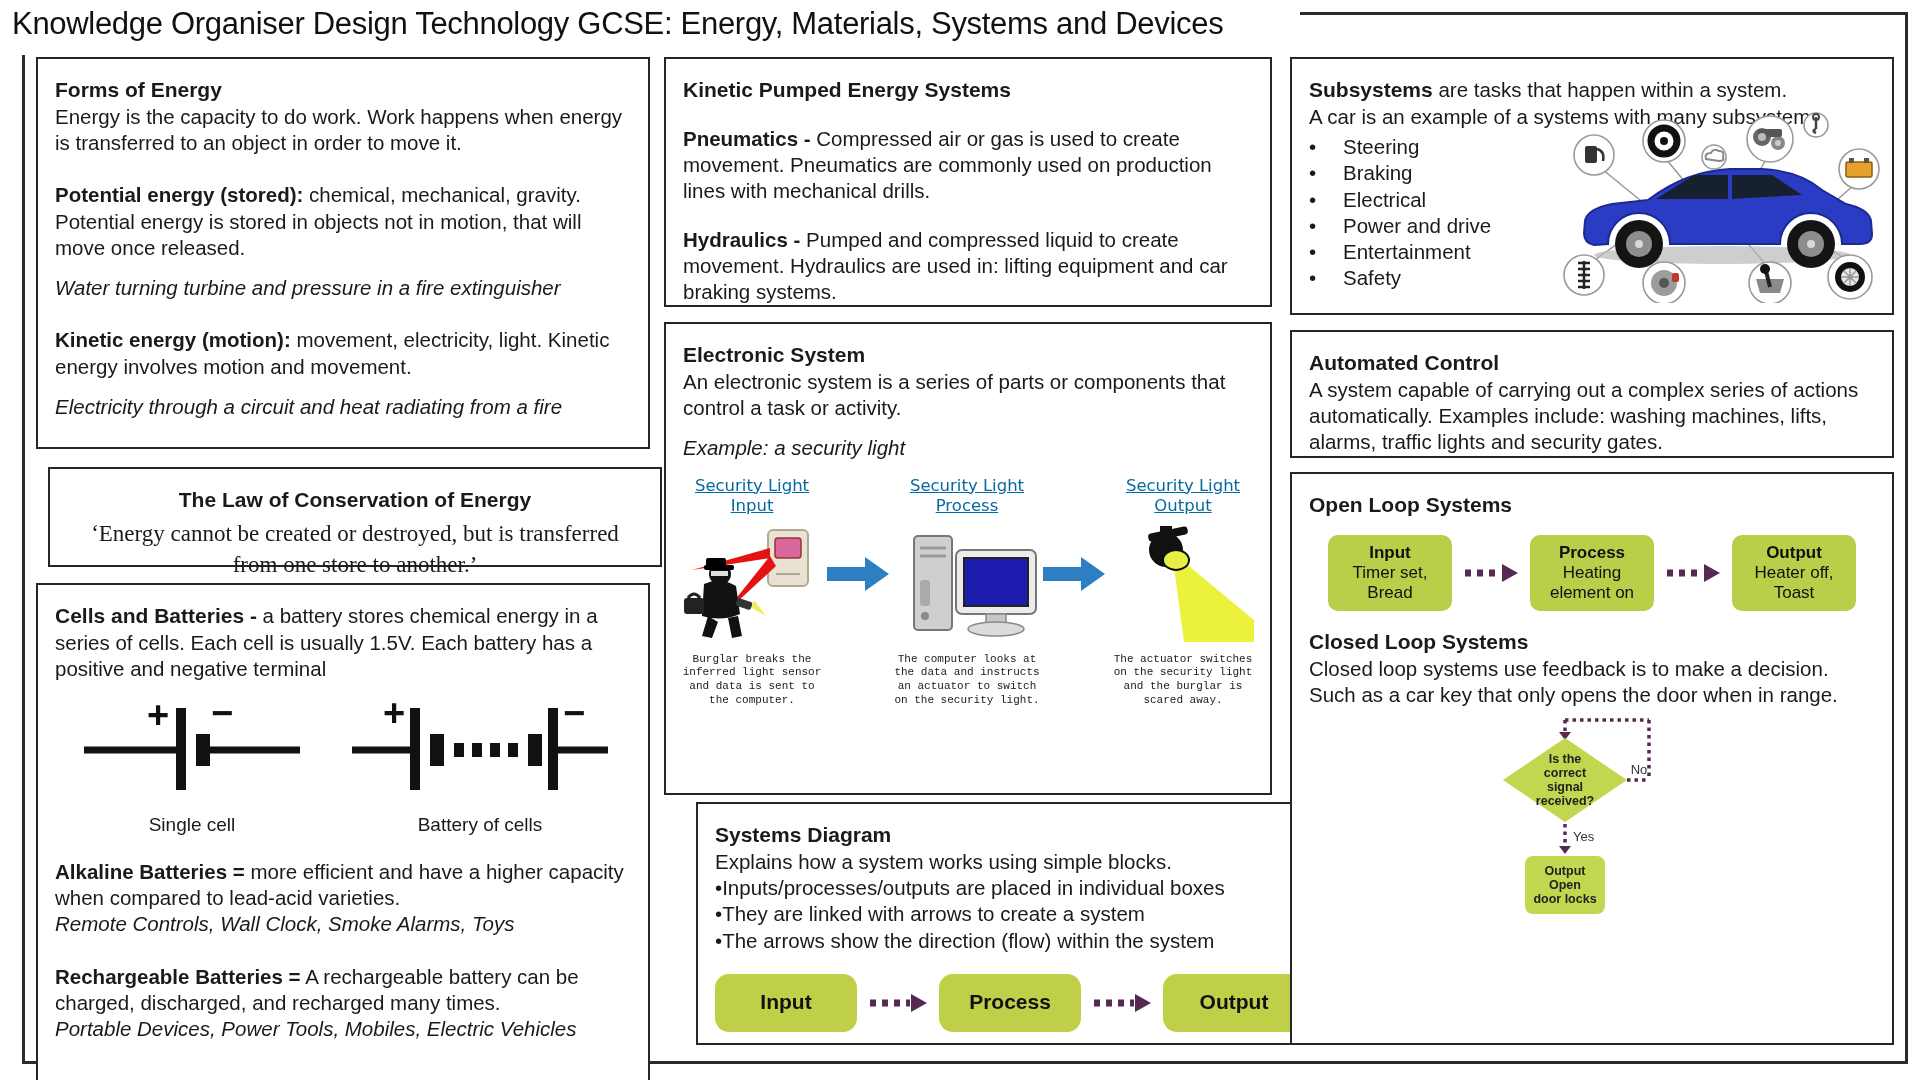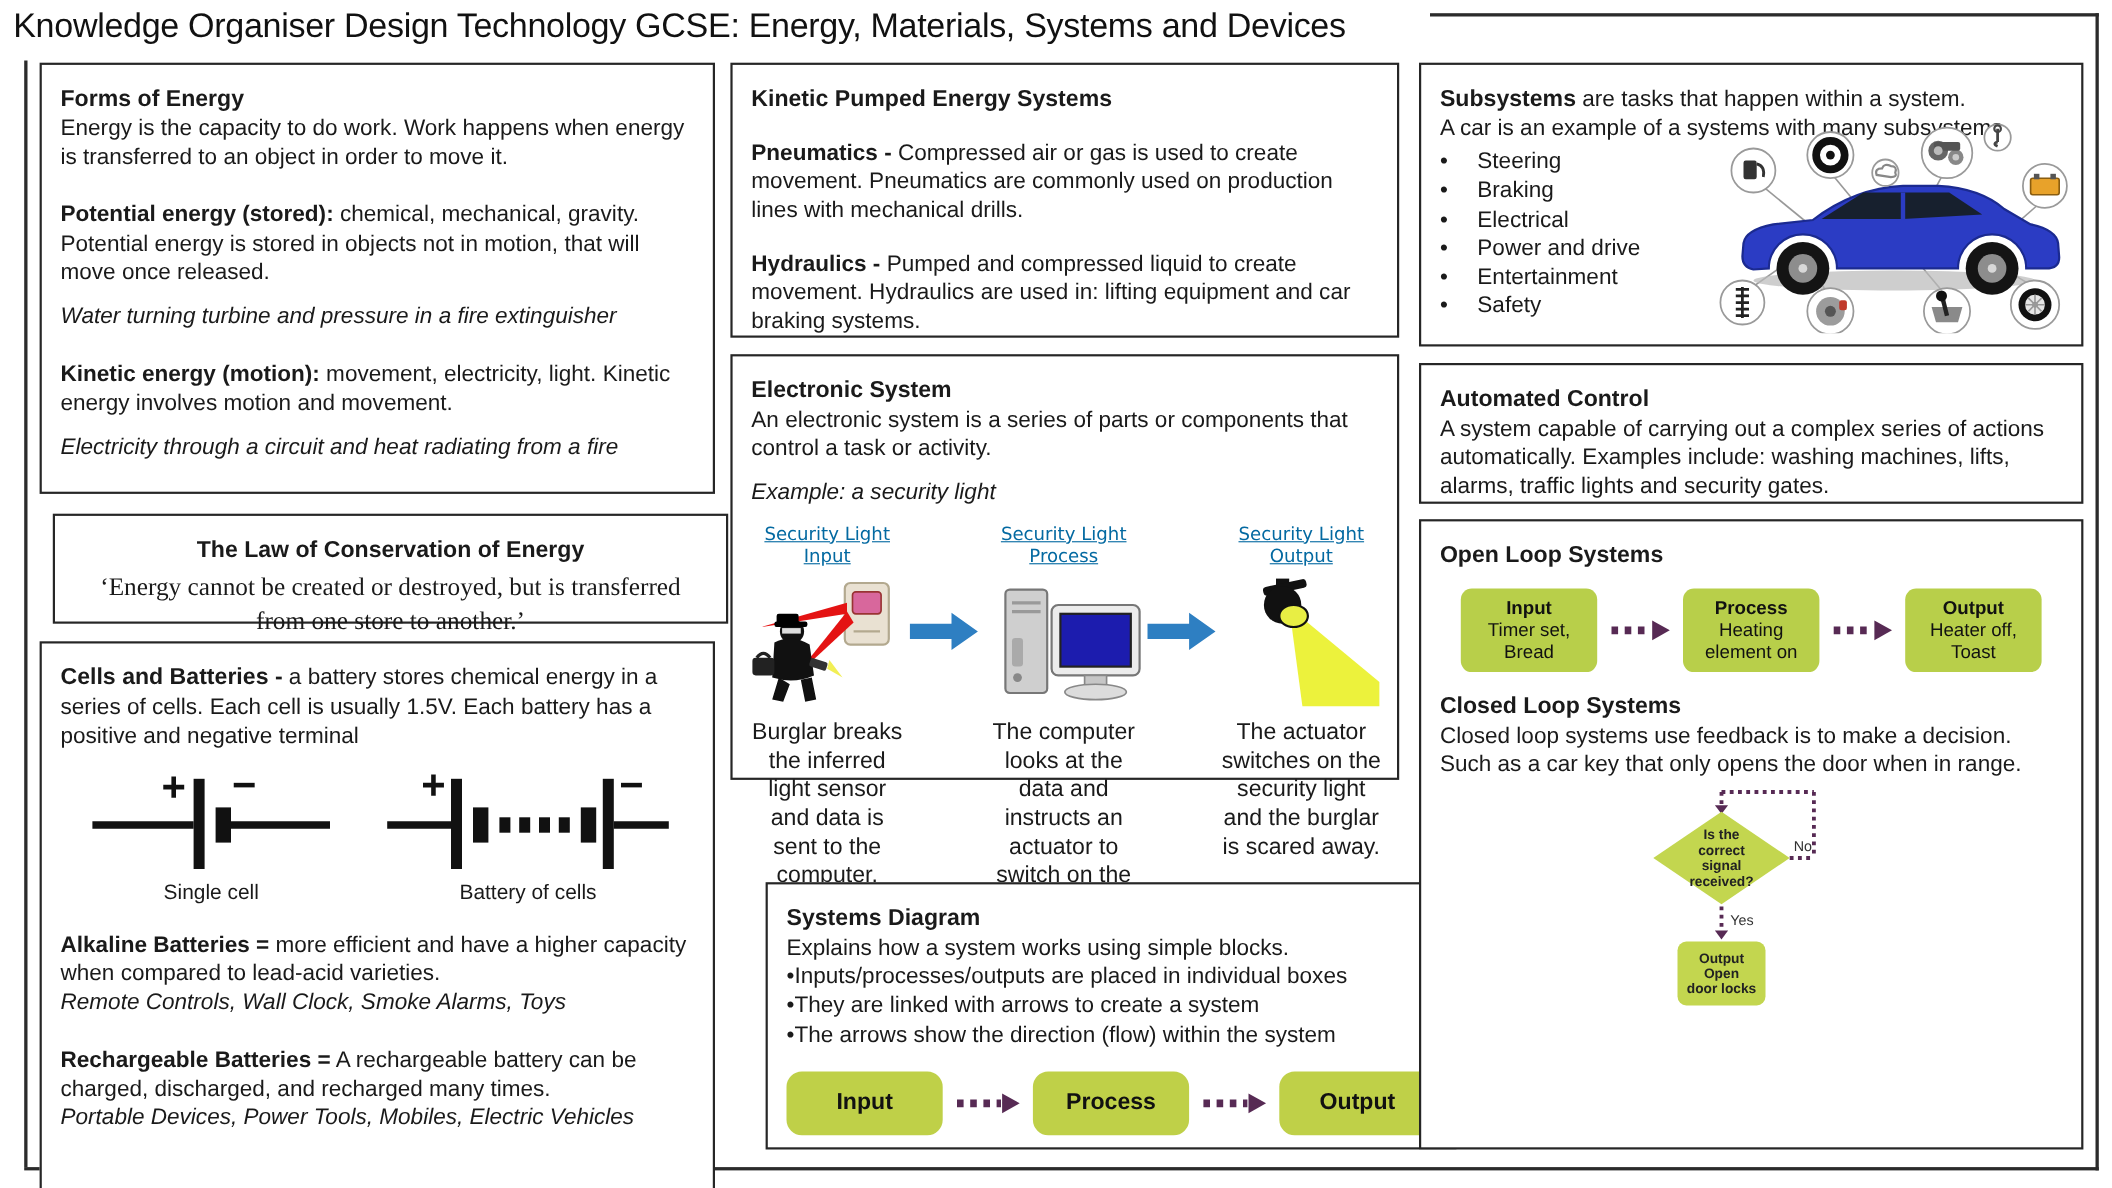--- a/index.html
+++ b/index.html
@@ -10,26 +10,26 @@
   .box{position:absolute;border:2.6px solid #262626;background:#fff;box-sizing:border-box;
        padding:18px 17px;font-size:20.5px;line-height:1.28}
   .bh{font-weight:bold;font-size:21px;margin:0}
   p{margin:0}
   .it{font-style:italic}
   .mt14{margin-top:14px}.mt22{margin-top:22px}.mt26{margin-top:26px}
   .center{text-align:center}
   .quote{font-family:"Liberation Serif",serif;font-size:23px;text-align:center;margin-top:4px;line-height:1.35}
   .batt-row{display:flex;justify-content:space-around;align-items:flex-start;margin-top:6px}
   .batt-item{text-align:center}
-  .batt-label{font-size:19px;margin-top:2px}
+  .batt-label{font-size:19px;margin-top:16px}
   .stage-row{display:flex;justify-content:center;align-items:flex-start;margin-top:14px}
   .stage-col{width:186px;text-align:center}
   .stage-label{font-family:"DejaVu Sans",sans-serif;font-size:16.5px;text-decoration:underline;line-height:1.25;color:#0369a1}
   .stage-img{height:122px;display:flex;align-items:center;justify-content:center;margin-top:6px}
-  .stage-caption{font-family:Liberation Sans, sans-serif;font-size:21px;line-height:1.24;margin-top:8px}
+  .stage-caption{font-family:Liberation Mono, monospace;font-size:11px;line-height:1.24;margin-top:8px}
   .blue-arrow-wrap{margin-top:78px;width:66px;flex:0 0 auto;text-align:center}
   .flow-row{display:flex;align-items:center;justify-content:center;margin-top:20px}
   .sd-block{width:142px;height:58px;border-radius:14px;background:#bfd048;display:flex;align-items:center;
             justify-content:center;font-weight:bold;font-size:21px;color:#111}
   .dot-arrow{margin:0 10px;flex:0 0 auto}
   .ol-block{width:124px;height:76px;border-radius:10px;background:#b8cf4a;text-align:center;
             font-size:17px;line-height:1.18;padding-top:8px;box-sizing:border-box;color:#111}
   .ol-title{font-weight:bold}
   .bullet-line{display:flex}
   .bullet-mark{width:34px;flex:0 0 auto}
@@ -99,21 +99,21 @@
     <p class="mt26"><b>Rechargeable Batteries =</b><span> A rechargeable battery can be charged, discharged, and recharged many times.</span></p>
     <p class="it">Portable Devices, Power Tools, Mobiles, Electric Vehicles</p>
   </div>
 
   <div class="box" style="left:664px;top:57px;width:608px;height:250px">
     <p class="bh">Kinetic Pumped Energy Systems</p>
     <p class="mt22"><b>Pneumatics -</b><span> Compressed air or gas is used to create movement. Pneumatics are commonly used on production lines with mechanical drills.</span></p>
     <p class="mt22"><b>Hydraulics -</b><span> Pumped and compressed liquid to create movement. Hydraulics are used in: lifting equipment and car braking systems.</span></p>
   </div>
 
-  <div class="box" style="left:664px;top:322px;width:608px;height:387px">
+  <div class="box" style="left:664px;top:322px;width:608px;height:473px">
     <p class="bh">Electronic System</p>
     <p>An electronic system is a series of parts or components that control a task or activity.</p>
     <p class="it mt14">Example: a security light</p>
 
     <div class="stage-row">
       <div class="stage-col">
         <div class="stage-label">
           <div>Security Light</div>
           <div>Input</div>
         </div>

